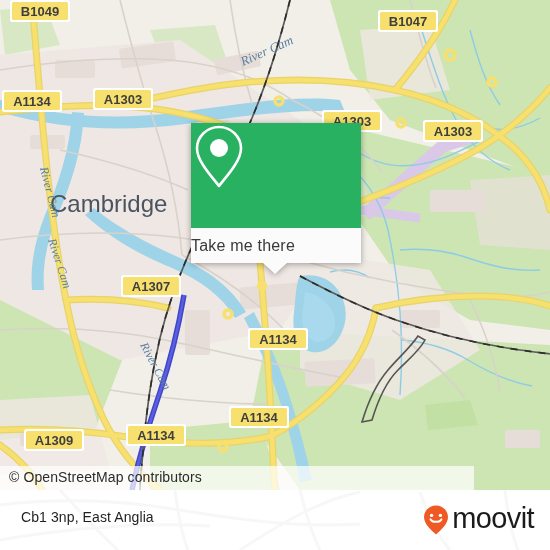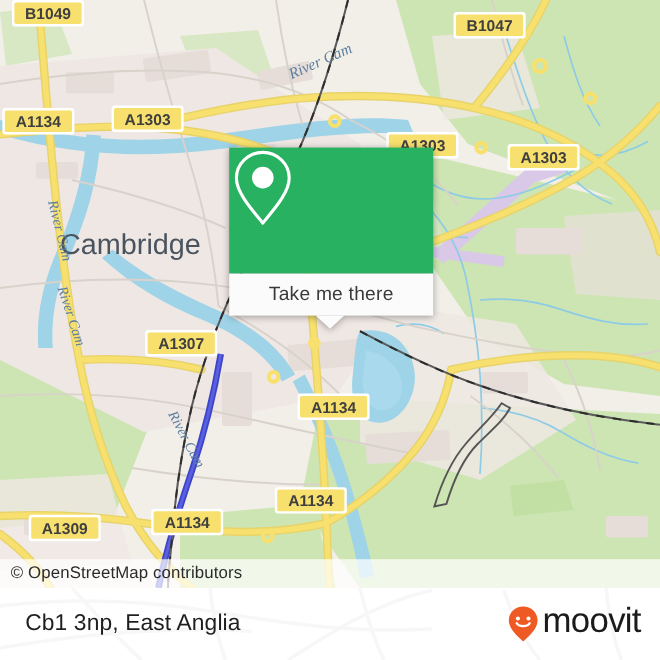--- a/index.html
+++ b/index.html
@@ -7,43 +7,43 @@
        font-family:"Liberation Sans",sans-serif;-webkit-font-smoothing:antialiased;}
 
   #app{position:relative;width:550px;height:550px;overflow:hidden;}
 
   
   #map{position:absolute;left:0;top:0;width:550px;height:490px;overflow:hidden;
        background:#f2efe9;}
   #map svg{position:absolute;left:0;top:0;}
 
   
-  #attrib{position:absolute;left:0;bottom:0;width:550px;height:24px;
+  #attrib{position:absolute;left:0;bottom:0;width:474px;height:24px;
           background:rgba(255,255,255,.72);}
   #attrib span{position:absolute;left:9px;top:3px;font-size:14px;color:#2b2b2b;
                letter-spacing:.1px;}
 
   
   #popup{position:absolute;left:191px;top:123px;width:170px;height:140px;
          filter:drop-shadow(0 1px 3px rgba(0,0,0,.35));}
   #popup-green{position:absolute;left:0;top:0;width:170px;height:105px;
                background:#27b161;display:flex;align-items:center;justify-content:center;}
   #popup-bar{position:absolute;left:0;top:105px;width:170px;height:35px;
-             background:#fbfbfb;display:flex;align-items:center;justify-content:center;}
+             background:#fbfbfb;display:flex;align-items:center;justify-content:flex-start;}
   #popup-bar span{font-size:16px;color:#3a3a3a;letter-spacing:.2px;}
   #popup-tail{position:absolute;left:72px;top:140px;width:0;height:0;
               border-left:12px solid transparent;border-right:12px solid transparent;
               border-top:11px solid #fbfbfb;}
 
   
   #bottom{position:absolute;left:0;top:490px;width:550px;height:60px;
           background:#ffffff;overflow:hidden;}
   #bottom-watermark{position:absolute;left:0;top:-490px;width:550px;height:550px;
                     opacity:.055;}
-  #bottom-title{position:absolute;left:21px;top:19px;font-size:19px;color:#1f1f1f;
+  #bottom-title{position:absolute;left:21px;top:19px;font-size:14px;color:#1f1f1f;
                 letter-spacing:.1px;text-align:right;}
   #logo{position:absolute;right:16px;top:14px;height:32px;display:flex;align-items:flex-start;}
   #logo-text{font-size:29px;color:#1b1b1b;letter-spacing:-.6px;line-height:1;
              margin-left:1px;font-weight:400;}
 
   .lbl{font-size:13px;font-weight:700;fill:#3f3f3f;}
 </style>
 </head>
 <body>
 

